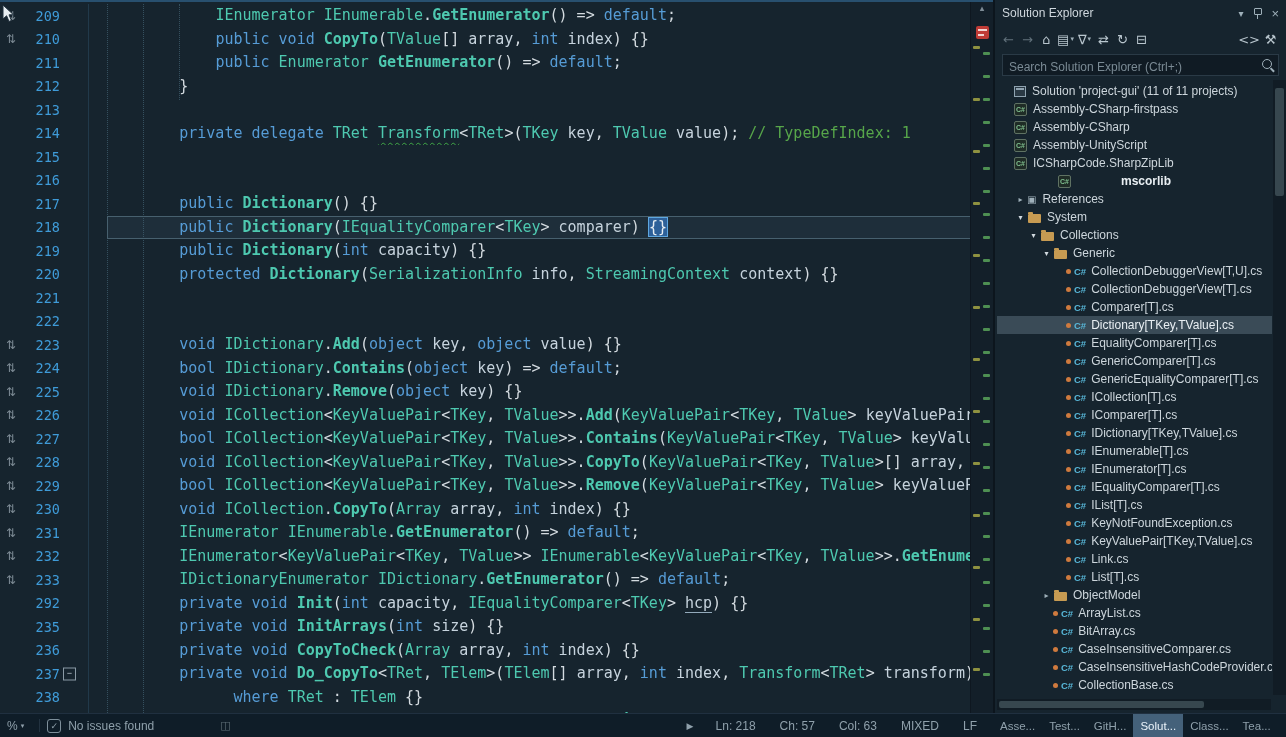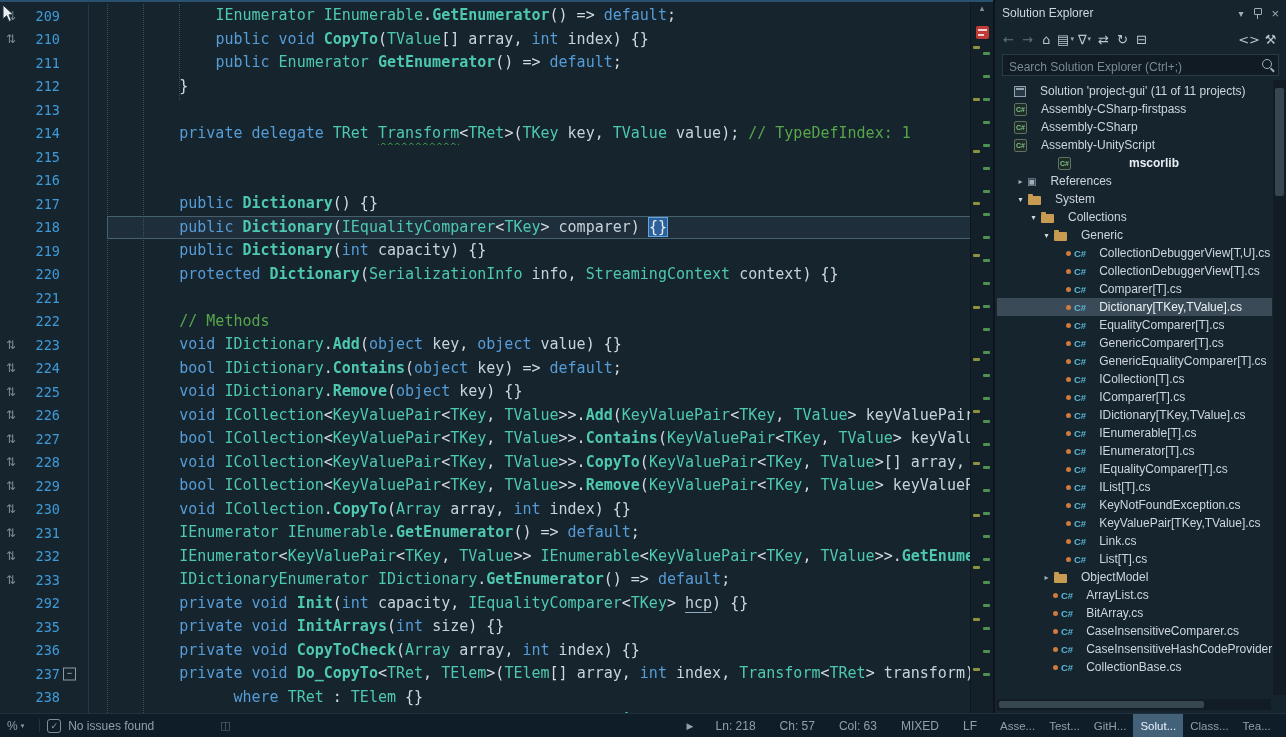--- a/index.html
+++ b/index.html
@@ -61,21 +61,21 @@
   .sesearch{margin:2px 7px 4px 7px;position:relative;}
   .sesearch input{width:100%;box-sizing:border-box;height:22px;background:#101b24;border:1px solid #2a3a46;color:#737373;font-size:12px;padding:4px 24px 0 6px;outline:none;font-family:"Liberation Sans",sans-serif;}
   .sesearch input::placeholder{color:#7a8a94;}
   .magicon{position:absolute;right:7px;top:5px;width:8px;height:8px;border:1.5px solid #9fb0ba;border-radius:50%;}
   .magicon:after{content:"";position:absolute;width:5px;height:1.5px;background:#9fb0ba;transform:rotate(45deg);right:-4px;bottom:-2px;}
   .setree{position:absolute;top:82px;left:2px;right:14px;bottom:18px;overflow:hidden;font-size:12px;color:#cdd6dc;}
   .trow{height:18px;display:flex;align-items:center;white-space:nowrap;}
   .trow.sel{background:#3a4b57;color:#e9eff3;}
   .exp{width:13px;flex:none;font-size:8px;color:#9fb0ba;text-align:center;}
   .exp.open{color:#d2dae0;}
-  .tlabel{margin-left:9px;overflow:hidden;}
+  .tlabel{margin-left:1px;overflow:hidden;}
   .tlabel.bold{font-weight:bold;color:#e9eff3;}
   .ic-folder{flex:none;width:13px;height:9px;background:#c79b52;border-radius:1px;position:relative;margin:2px 5px 0 1px;}
   .ic-folder:before{content:"";position:absolute;top:-2px;left:0;width:5px;height:2px;background:#c79b52;border-radius:1px 1px 0 0;}
   .ic-proj{flex:none;width:13px;height:13px;border:1px solid #5f7263;border-radius:2px;color:#7fbf8f;font-size:7px;font-weight:bold;display:flex;align-items:center;justify-content:center;margin-right:5px;background:#1f2c26;box-sizing:border-box;}
   .ic-sol{flex:none;width:12px;height:11px;border:1px solid #8fa3b0;background:#2a3944;margin-right:5px;position:relative;box-sizing:border-box;}
   .ic-sol:after{content:"";position:absolute;left:1px;top:1px;right:1px;height:2px;background:#8fa3b0;}
   .ic-ref{flex:none;color:#9fb0ba;font-size:10px;margin-right:5px;font-family:"DejaVu Sans",sans-serif;}
   .ic-cswrap{flex:none;display:flex;align-items:center;margin-right:4px;}
   .ic-dot{width:5px;height:5px;border-radius:50%;background:#cf7a3e;margin-right:3px;}
   .ic-cs{color:#58b7d8;font-size:9.5px;font-weight:bold;}
@@ -185,21 +185,20 @@
         <div class="crow">
           <span class="gl"></span>
           <span class="ln">221</span>
           <span class="om"></span>
           <span class="lt"></span>
         </div>
         <div class="crow">
           <span class="gl"></span>
           <span class="ln">222</span>
           <span class="om"></span>
-          <span class="lt"><span class="tk-p">        </span><span class="tk-c">// Methods</span></span>
         </div>
         <div class="crow">
           <span class="gl">⇅</span>
           <span class="ln">223</span>
           <span class="om"></span>
           <span class="lt"><span class="tk-p">        </span><span class="tk-k">void</span><span class="tk-p"> </span><span class="tk-t">IDictionary</span><span class="tk-p">.</span><span class="tk-m">Add</span><span class="tk-p">(</span><span class="tk-k">object</span><span class="tk-p"> </span><span class="tk-v">key</span><span class="tk-p">, </span><span class="tk-k">object</span><span class="tk-p"> </span><span class="tk-v">value</span><span class="tk-p">) {}</span></span>
         </div>
         <div class="crow">
           <span class="gl">⇅</span>
           <span class="ln">224</span>
@@ -409,20 +408,25 @@
         <div class="trow" style="padding-left: 4px;">
           <span class="exp"></span>
           <span class="ic-proj">C#</span>
           <span class="tlabel">Assembly-CSharp</span>
         </div>
         <div class="trow" style="padding-left: 4px;">
           <span class="exp"></span>
           <span class="ic-proj">C#</span>
           <span class="tlabel">Assembly-UnityScript</span>
         </div>
+        <div class="trow" style="padding-left: 4px;">
+          <span class="exp"></span>
+          <span class="ic-proj">C#</span>
+          <span class="tlabel">ICSharpCode.SharpZipLib</span>
+        </div>
         <div class="trow" style="padding-left: 4px; gap: 44px;">
           <span class="exp"></span>
           <span class="ic-proj">C#</span>
           <span class="tlabel bold">mscorlib</span>
         </div>
         <div class="trow" style="padding-left: 17px;">
           <span class="exp">▸</span>
           <span class="ic-ref">▣</span>
           <span class="tlabel">References</span>
         </div>

